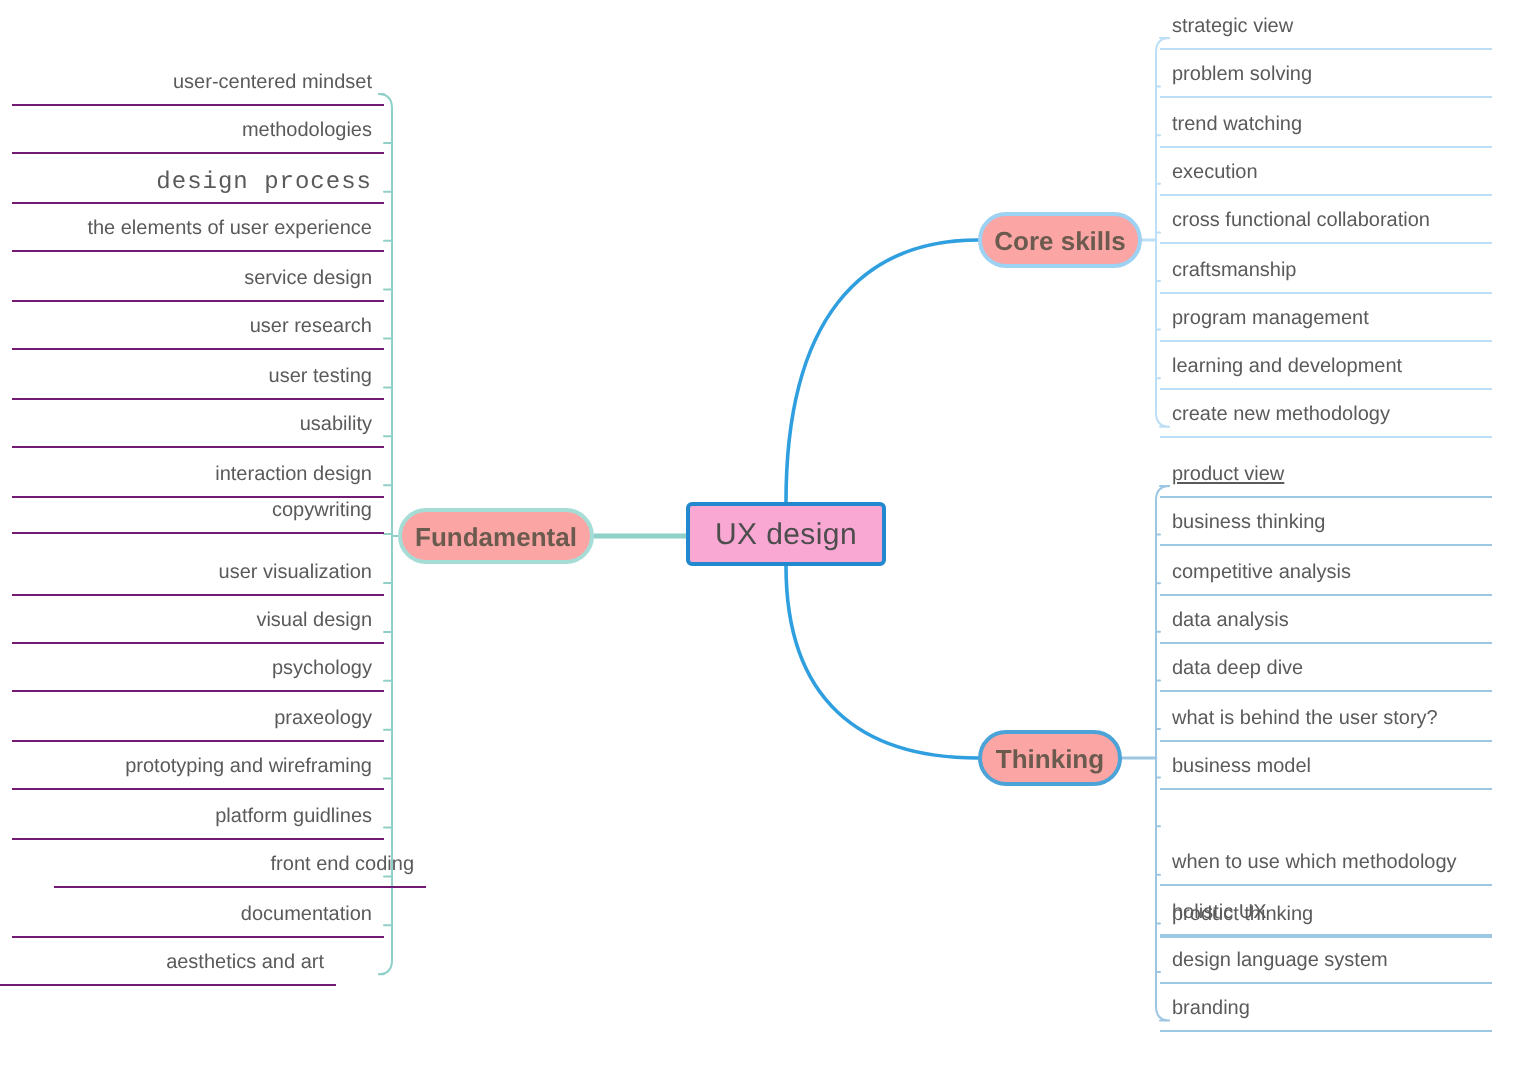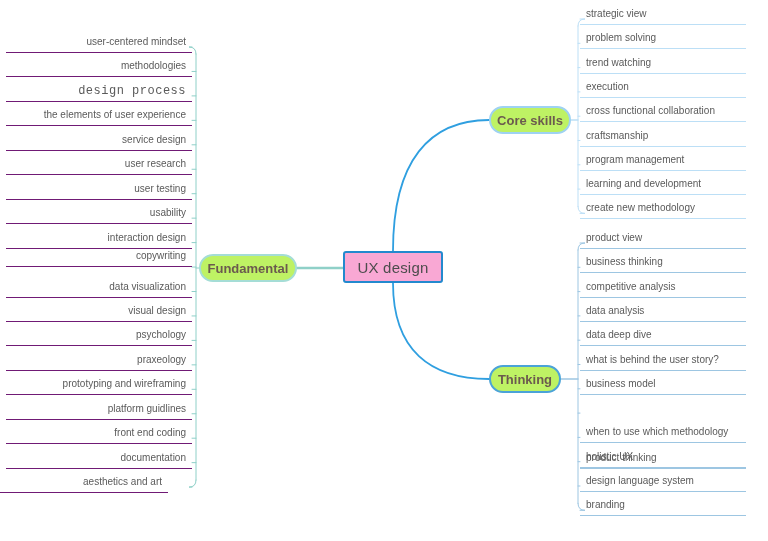--- a/index.html
+++ b/index.html
@@ -52,21 +52,21 @@
     align-items: center;
     justify-content: center;
     letter-spacing: .2px;
   }
 
   
   .branch-node {
     position: absolute;
     box-sizing: border-box;
     border-radius: 18px;
-    background: #bef264;
+    background: #fca5a5;
     color: #6b5a4e;
     font-size: 13px;
     font-weight: bold;
     display: flex;
     align-items: center;
     justify-content: center;
     height: 28px;
   }
   .branch-fundamental {
     left: 199px;
@@ -189,39 +189,39 @@
       <div class="leaf leaf-left" style="right: 576px; width: 186px; top: 33px;">user-centered mindset</div>
       <div class="leaf leaf-left" style="right: 576px; width: 186px; top: 57.45px;">methodologies</div>
       <div class="leaf leaf-left mono" style="right: 576px; width: 186px; top: 81.9px;">design process</div>
       <div class="leaf leaf-left" style="right: 576px; width: 186px; top: 106.35px;">the elements of user experience</div>
       <div class="leaf leaf-left" style="right: 576px; width: 186px; top: 130.8px;">service design</div>
       <div class="leaf leaf-left" style="right: 576px; width: 186px; top: 155.25px;">user research</div>
       <div class="leaf leaf-left" style="right: 576px; width: 186px; top: 179.7px;">user testing</div>
       <div class="leaf leaf-left" style="right: 576px; width: 186px; top: 204.15px;">usability</div>
       <div class="leaf leaf-left" style="right: 576px; width: 186px; top: 228.6px;">interaction design</div>
       <div class="leaf leaf-left" style="right: 576px; width: 186px; top: 247px;">copywriting</div>
-      <div class="leaf leaf-left" style="right: 576px; width: 186px; top: 277.5px;">data visualization</div>
+      <div class="leaf leaf-left" style="right: 576px; width: 186px; top: 277.5px;">user visualization</div>
       <div class="leaf leaf-left" style="right: 576px; width: 186px; top: 301.95px;">visual design</div>
       <div class="leaf leaf-left" style="right: 576px; width: 186px; top: 326.4px;">psychology</div>
       <div class="leaf leaf-left" style="right: 576px; width: 186px; top: 350.85px;">praxeology</div>
       <div class="leaf leaf-left" style="right: 576px; width: 186px; top: 375.3px;">prototyping and wireframing</div>
       <div class="leaf leaf-left" style="right: 576px; width: 186px; top: 399.75px;">platform guidlines</div>
-      <div class="leaf leaf-left" style="right: 576px; width: 186px; top: 424.2px;">front end coding</div>
+      <div class="leaf leaf-left" style="right: 555px; width: 186px; top: 424.2px;">front end coding</div>
       <div class="leaf leaf-left" style="right: 576px; width: 186px; top: 448.65px;">documentation</div>
       <div class="leaf leaf-left" style="right: 600px; width: 186px; top: 473.1px;">aesthetics and art</div>
       <div class="leaf leaf-right leaf-core" style="left: 580px; width: 166px; top: 5px;">strategic view</div>
       <div class="leaf leaf-right leaf-core" style="left: 580px; width: 166px; top: 29.3px;">problem solving</div>
       <div class="leaf leaf-right leaf-core" style="left: 580px; width: 166px; top: 53.6px;">trend watching</div>
       <div class="leaf leaf-right leaf-core" style="left: 580px; width: 166px; top: 77.9px;">execution</div>
       <div class="leaf leaf-right leaf-core" style="left: 580px; width: 166px; top: 102.2px;">cross functional collaboration</div>
       <div class="leaf leaf-right leaf-core" style="left: 580px; width: 166px; top: 126.5px;">craftsmanship</div>
       <div class="leaf leaf-right leaf-core" style="left: 580px; width: 166px; top: 150.8px;">program management</div>
       <div class="leaf leaf-right leaf-core" style="left: 580px; width: 166px; top: 175.1px;">learning and development</div>
       <div class="leaf leaf-right leaf-core" style="left: 580px; width: 166px; top: 199.4px;">create new methodology</div>
-      <div class="leaf leaf-right leaf-thinking" style="left: 580px; width: 166px; top: 229px;">product view</div>
+      <div class="leaf leaf-right leaf-thinking" style="left: 580px; width: 166px; top: 229px; text-decoration: underline;">product view</div>
       <div class="leaf leaf-right leaf-thinking" style="left: 580px; width: 166px; top: 253.3px;">business thinking</div>
       <div class="leaf leaf-right leaf-thinking" style="left: 580px; width: 166px; top: 277.6px;">competitive analysis</div>
       <div class="leaf leaf-right leaf-thinking" style="left: 580px; width: 166px; top: 301.9px;">data analysis</div>
       <div class="leaf leaf-right leaf-thinking" style="left: 580px; width: 166px; top: 326.2px;">data deep dive</div>
       <div class="leaf leaf-right leaf-thinking" style="left: 580px; width: 166px; top: 350.5px;">what is behind the user story?</div>
       <div class="leaf leaf-right leaf-thinking" style="left: 580px; width: 166px; top: 374.8px;">business model</div>
       <div class="leaf leaf-right leaf-thinking" style="left: 580px; width: 166px; top: 402px; margin-top: 47px;">product thinking</div>
       <div class="leaf leaf-right leaf-thinking" style="left: 580px; width: 166px; top: 423.4px;">when to use which methodology</div>
       <div class="leaf leaf-right leaf-thinking" style="left: 580px; width: 166px; top: 447.7px;">holistic UX</div>
       <div class="leaf leaf-right leaf-thinking" style="left: 580px; width: 166px; top: 472px;">design language system</div>

